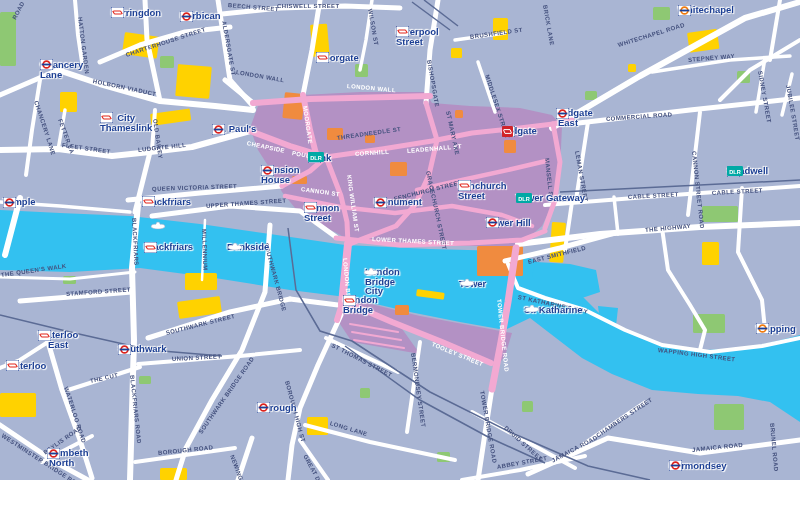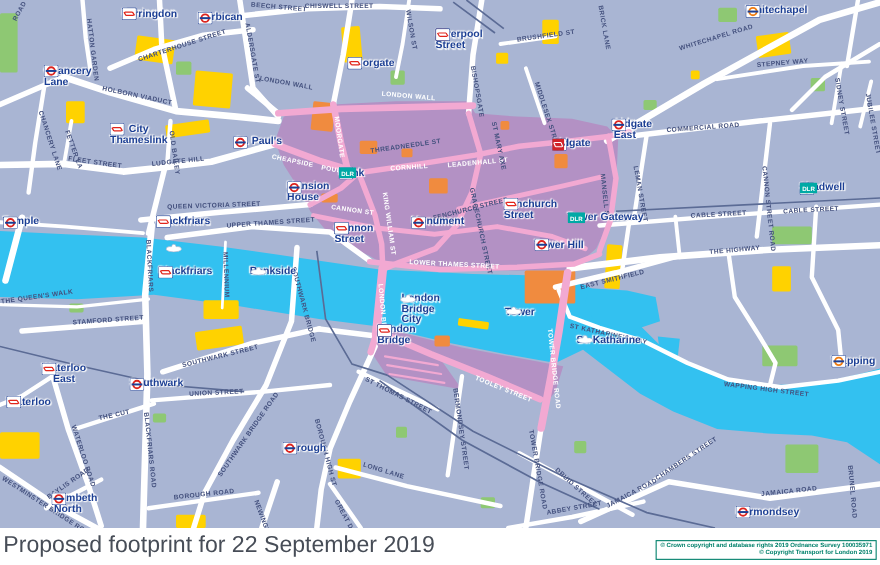--- a/index.html
+++ b/index.html
@@ -735,20 +735,13 @@
 Bridge
 City</div>
         </div>
         <span class="sicon" style="position: absolute; left: 150px; top: 221px;">
           <svg width="16" height="9" viewBox="0 0 16 9">
             <path d="M1,6 Q1,3.2 4,3.2 L6,3.2 Q6,1 8,1 Q10,1 10,3.2 L12,3.2 Q15,3.2 15,6 Q13,8 8,8 Q3,8 1,6 Z" fill="#fff" stroke="#9aa7c4" stroke-width="0.5"></path>
           </svg>
         </span>
       </div>
   </div>
-  <div class="bottom-bar">
-    <div class="map-title">Proposed footprint for 22 September 2019</div>
-    <div class="copyright-box">
-      <div>© Crown copyright and database rights 2019 Ordnance Survey 100035971</div>
-      <div>© Copyright Transport for London 2019</div>
-    </div>
-  </div>
 </div>
 
 </body></html>

